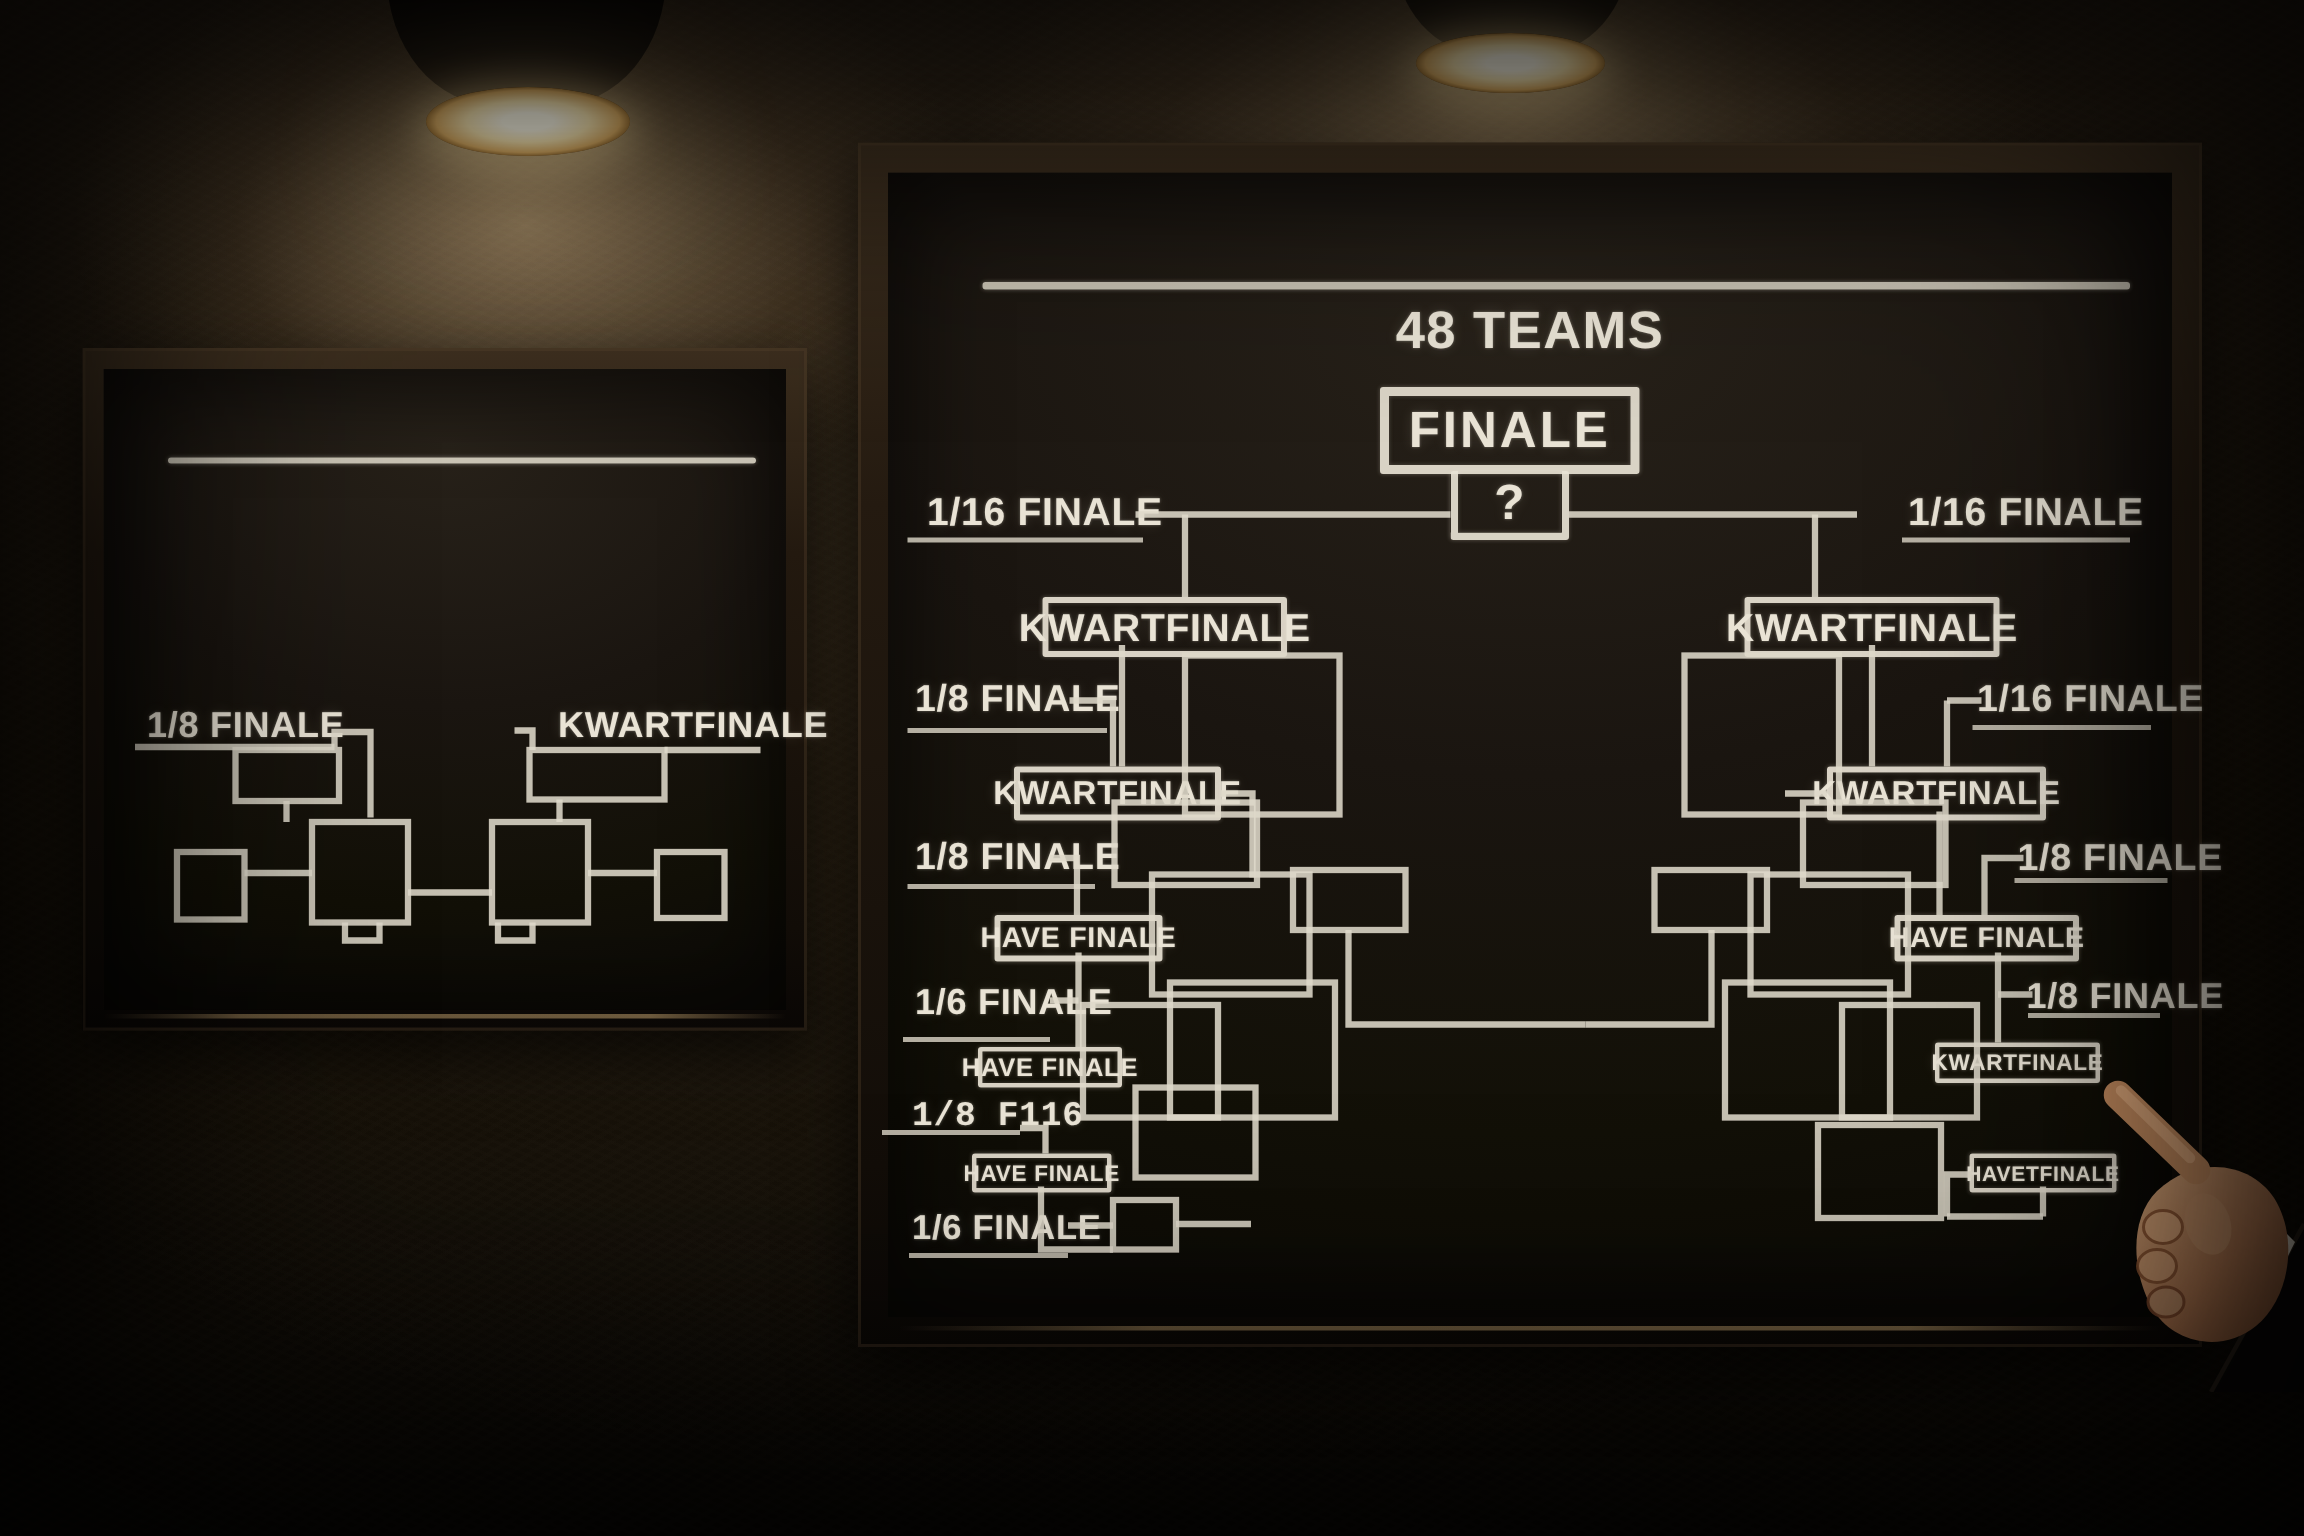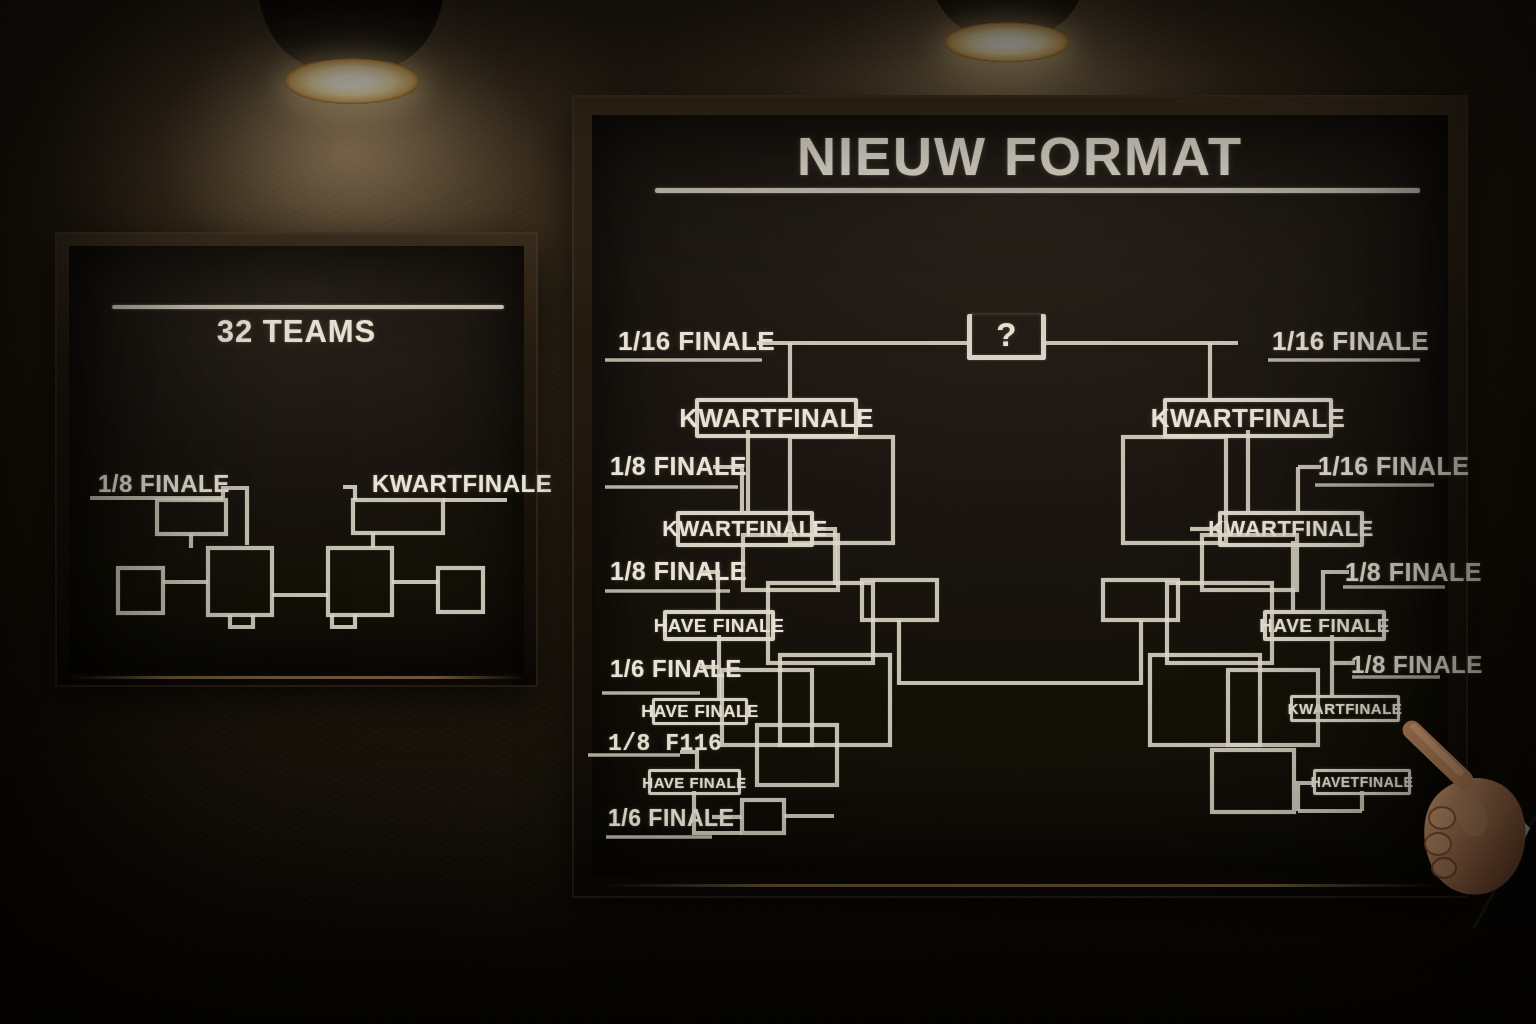--- a/index.html
+++ b/index.html
@@ -58,21 +58,20 @@
   <div class="lamp">
     <div class="shade" style="left:930px;top:-52px;width:156px;height:88px;"></div>
     <div class="opening" style="left:944px;top:22px;width:126px;height:40px;"></div>
   </div>
 
   <div class="board" style="left:55px;top:232px;width:483px;height:455px;">
     <div class="surface" style="inset:14px;"></div>
     <div class="frame-glint" style="bottom:8px;"></div>
 
     <div class="rule" style="left:57px;top:73px;width:392px;height:4px;"></div>
-    <div class="abs ctr chalk" style="top:82px;font-size:31px;letter-spacing:1px;">32 TEAMS</div>
 
     <span class="abs chalk" style="left:43px;top:238px;font-size:24px;">1/8 FINALE</span>
     <span class="abs chalk" style="left:317px;top:238px;font-size:24px;">KWARTFINALE</span>
 
     <svg class="bracket" width="483" height="455" viewBox="0 0 483 455">
       <path d="M35,266 H168"></path>
       <path d="M168,266 V256 H192 V313"></path>
       <rect x="102" y="268" width="69" height="34"></rect>
       <path d="M136,302 V316"></path>
       <rect x="153" y="316" width="64" height="67"></rect>
@@ -88,23 +87,26 @@
       <path d="M337,350 H383"></path>
       <path d="M288,255 H300 V268"></path>
       <path d="M388,268 H452"></path>
     </svg>
   </div>
 
   <div class="board" style="left:572px;top:95px;width:896px;height:803px;">
     <div class="surface" style="inset:20px;"></div>
     <div class="frame-glint" style="bottom:11px;"></div>
 
-    <div class="abs ctr chalk" style="top:30px;font-size:54px;letter-spacing:2px;">NIEUW FORMAT</div>
     <div class="rule" style="left:83px;top:93px;width:765px;height:5px;"></div>
-
+    <div class="abs ctr chalk" style="top:106px;font-size:35px;letter-spacing:1px;">48 TEAMS</div>
+
+    <div class="cbox chalk" style="left:348px;top:163px;width:161px;height:46px;border-width:6px;font-size:34px;letter-spacing:2px;">
+      <span>FINALE</span>
+    </div>
     <div class="cbox open-top chalk" style="left:395px;top:219px;width:69px;height:41px;border-width:5px;font-size:33px;">
       <span>?</span>
     </div>
 
     <span class="abs chalk" style="left:46px;top:231px;font-size:26px;">1/16 FINALE</span>
     <span class="abs chalk" style="left:700px;top:231px;font-size:26px;">1/16 FINALE</span>
 
     <div class="cbox chalk" style="left:123px;top:303px;width:155px;height:32px;border-width:4px;font-size:26px;">
       <span>KWARTFINALE</span>
     </div>

